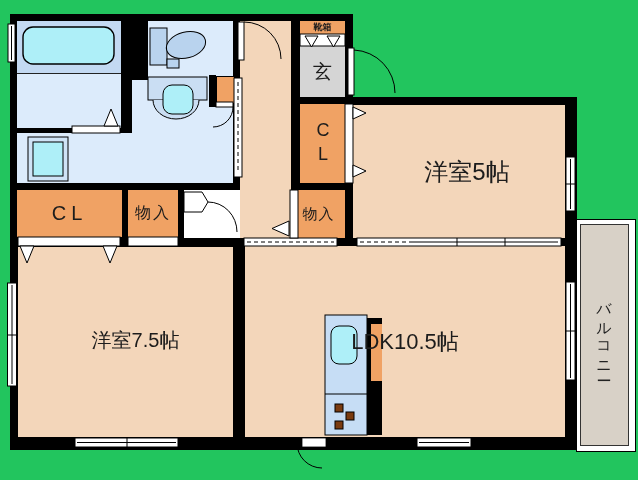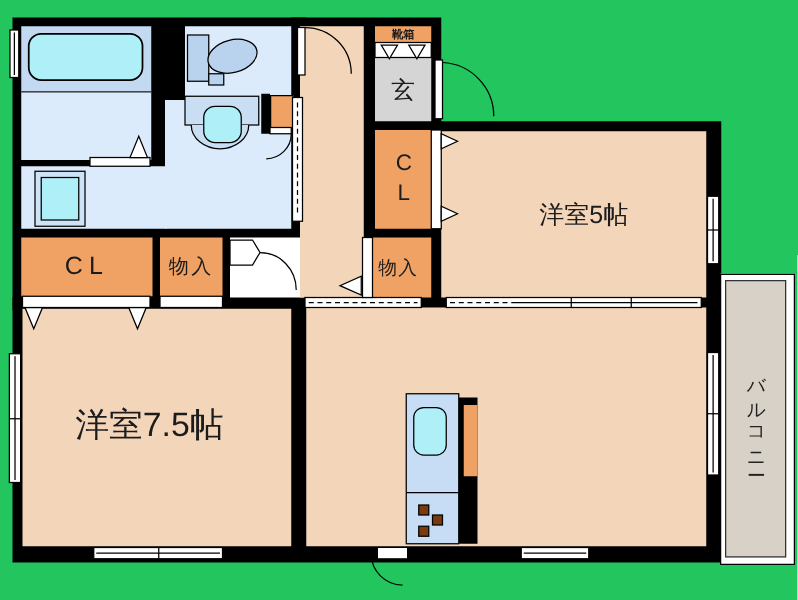--- a/index.html
+++ b/index.html
@@ -171,17 +171,18 @@
       <rect x="335" y="421" width="8" height="8" fill="var(--burner)" stroke="#000"></rect>
     </g>
   </svg>
 
   <div class="label" style="left:300px;top:21px;width:45px;height:13px;font-size:9px;font-weight:bold;">靴箱</div>
   <div class="label" style="left:300px;top:56px;width:45px;height:32px;font-size:19px;">玄</div>
   <div class="label" style="left:17px;top:190px;width:105px;height:47px;font-size:20px;letter-spacing:5px;">CL</div>
   <div class="label" style="left:128px;top:190px;width:50px;height:47px;font-size:16px;letter-spacing:2px;">物入</div>
   <div class="label vtext" style="left:300px;top:104px;width:45px;height:79px;font-size:18px;letter-spacing:4px;">CL</div>
   <div class="label" style="left:292px;top:190px;width:53px;height:48px;font-size:15px;letter-spacing:1px;">物入</div>
-  <div class="label" style="left:353px;top:105px;width:228px;height:133px;font-size:20px;">洋室5帖</div>
-  <div class="label" style="left:12px;top:247px;width:215px;height:186px;font-size:27px;">洋室7.5帖</div>
+  <div class="label" style="left:353px;top:105px;width:228px;height:133px;font-size:24px;">洋室5帖</div>
+  <div class="label" style="left:28px;top:247px;width:215px;height:186px;font-size:20px;">洋室7.5帖</div>
+  <div class="label" style="left:245px;top:246px;width:320px;height:191px;font-size:22px;">LDK10.5帖</div>
   <div class="label vtext" style="left:580px;top:224px;width:47px;height:220px;font-size:15px;letter-spacing:3px;color:#222;">バルコニー</div>
 
 </div>
 
 </body></html>

